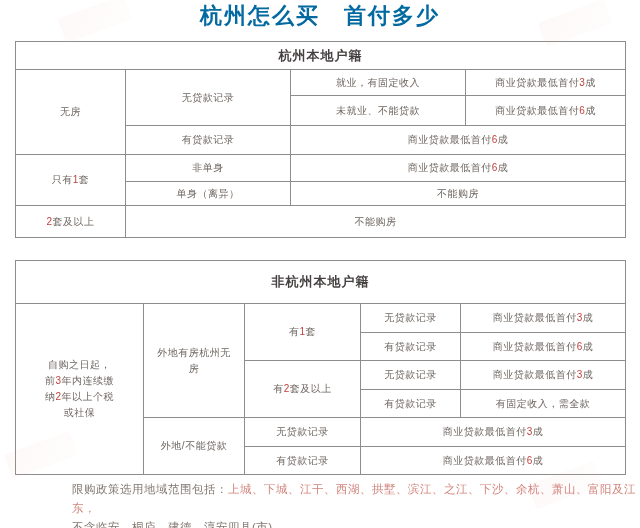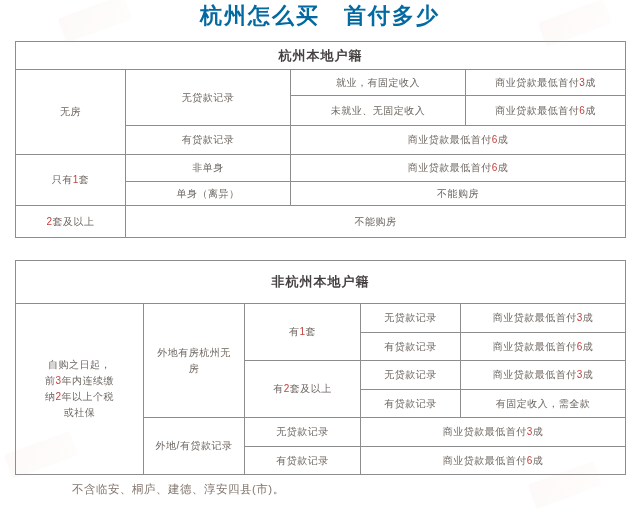--- a/index.html
+++ b/index.html
@@ -60,21 +60,21 @@
       <tr class="head" style="height:28px">
     <td colspan="4">杭州本地户籍</td>
   </tr>
   <tr style="height:26px">
     <td rowspan="3">无房</td>
     <td rowspan="2">无贷款记录</td>
     <td>就业，有固定收入</td>
     <td>商业贷款最低首付<span class="red">3</span>成</td>
   </tr>
   <tr style="height:30px">
-    <td>未就业、无固定收入</td>
+    <td>未就业、不能贷款</td>
     <td>商业贷款最低首付<span class="red">6</span>成</td>
   </tr>
   <tr style="height:29px">
     <td>有贷款记录</td>
     <td colspan="2">商业贷款最低首付<span class="red">6</span>成</td>
   </tr>
   <tr style="height:27px">
     <td rowspan="2">只有<span class="red">1</span>套</td>
     <td>非单身</td>
     <td colspan="2">商业贷款最低首付<span class="red">6</span>成</td>
@@ -120,26 +120,27 @@
   <tr style="height:29px">
     <td rowspan="2">有<span class="red">2</span>套及以上</td>
     <td>无贷款记录</td>
     <td>商业贷款最低首付<span class="red">3</span>成</td>
   </tr>
   <tr style="height:28px">
     <td>有贷款记录</td>
     <td>有固定收入，需全款</td>
   </tr>
   <tr style="height:29px">
-    <td rowspan="2">外地/有贷款记录</td>
+    <td rowspan="2">外地/不能贷款</td>
     <td>无贷款记录</td>
     <td colspan="2">商业贷款最低首付<span class="red">3</span>成</td>
   </tr>
   <tr style="height:28px">
     <td>有贷款记录</td>
     <td colspan="2">商业贷款最低首付<span class="red">6</span>成</td>
   </tr>
 </tbody>
   </table>
 
 <div class="footer">
+  <div>限购政策选用地域范围包括：<span class="red">上城、下城、江干、西湖、拱墅、滨江、之江、下沙、余杭、萧山、富阳及江东，</span></div>
   <div>不含临安、桐庐、建德、淳安四县(市)。</div>
 </div>
 
 </body></html>

